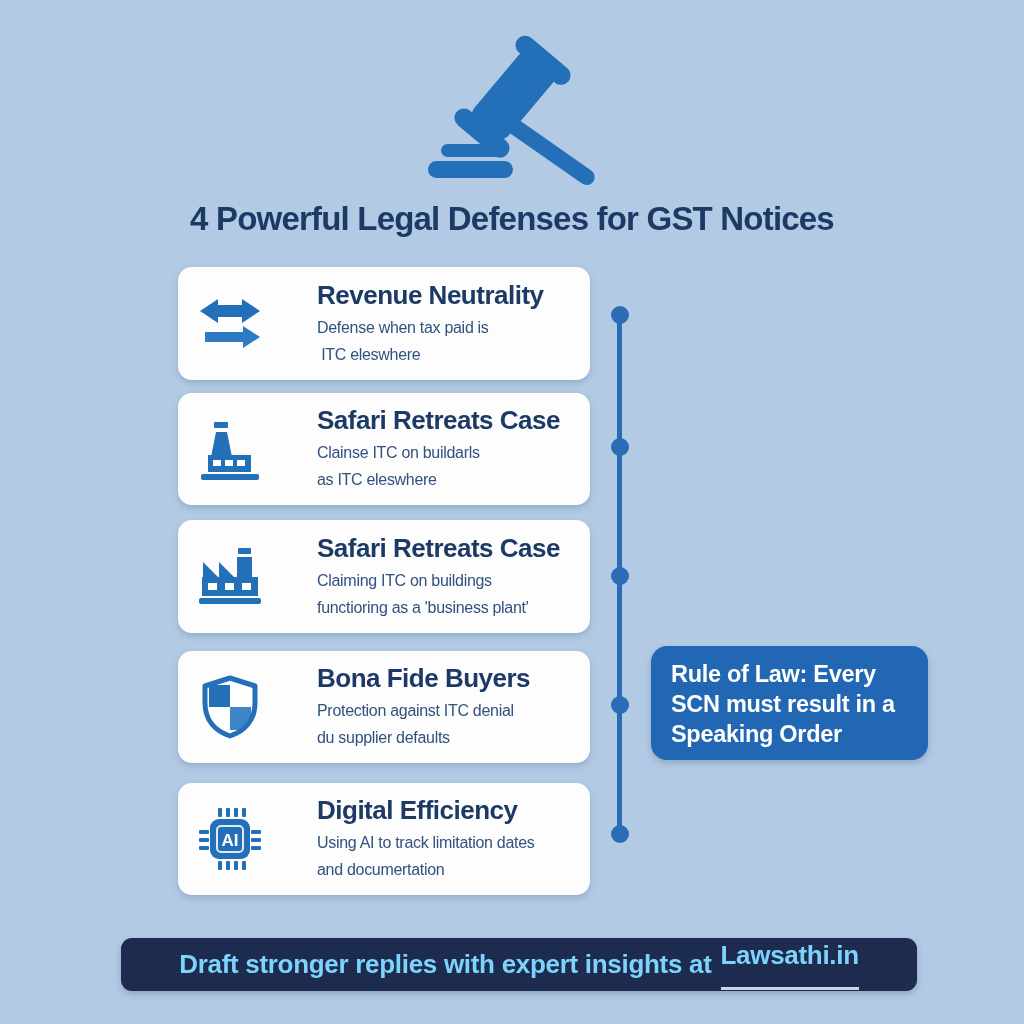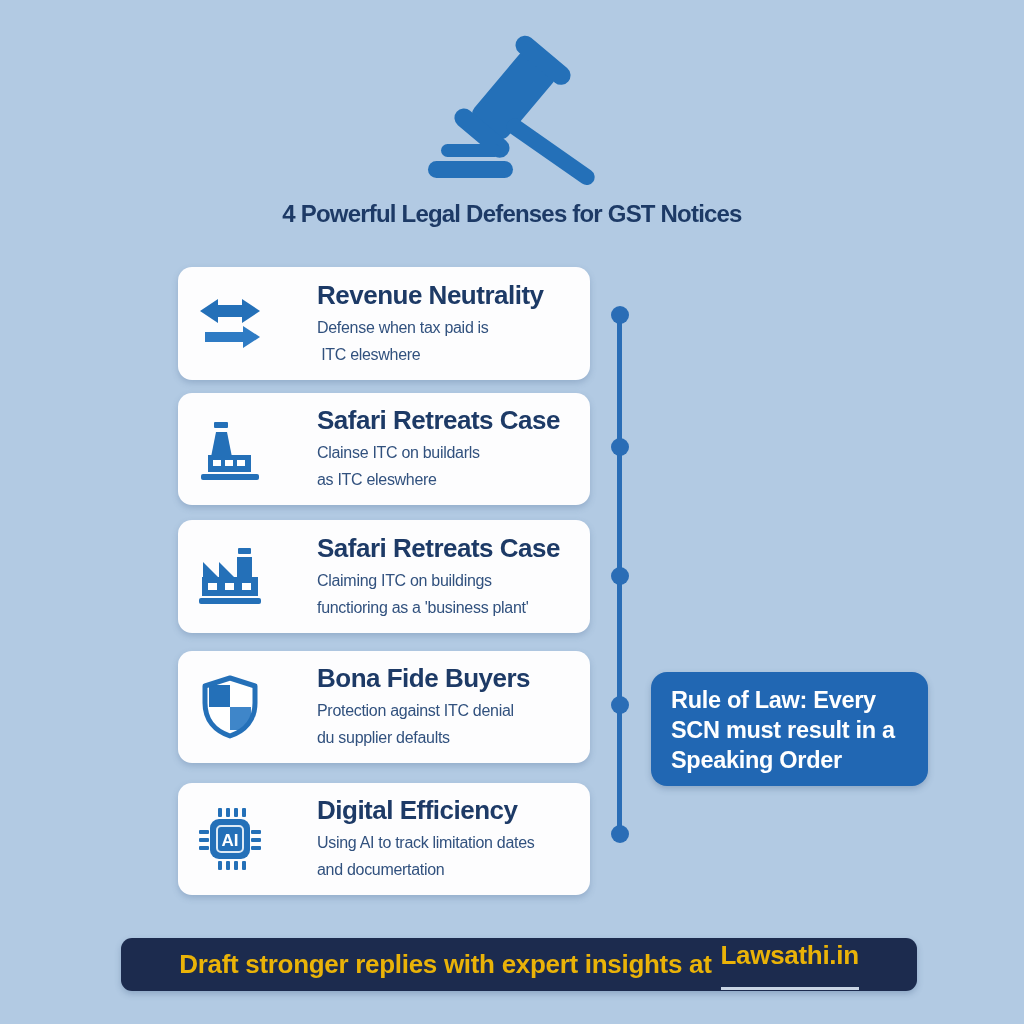--- a/index.html
+++ b/index.html
@@ -15,21 +15,21 @@
   }
   *{margin:0;padding:0;box-sizing:border-box;}
   html,body{width:1024px;height:1024px;}
   body{font-family:"Liberation Sans",sans-serif;background:var(--background);}
   .stage{position:relative;width:1024px;height:1024px;background:var(--background);overflow:hidden;}
 
   .gavel{position:absolute;left:408px;top:34px;width:210px;height:152px;}
 
   .title{
     position:absolute;top:200px;left:0;width:100%;
-    text-align:center;font-size:24px;font-weight:bold;
+    text-align:center;font-size:33px;font-weight:bold;
     color:var(--navy-text);letter-spacing:-0.8px;
   }
 
   .card{
     position:absolute;left:178px;width:412px;height:112px;
     background:var(--card-bg);border-radius:14px;
     box-shadow:0 3px 6px rgba(80,110,150,0.30);
     display:flex;align-items:center;
   }
   .card-1{top:267px;height:113px;}
@@ -59,28 +59,27 @@
   }
   .tl-dot.d1{top:306px;} .tl-dot.d2{top:438px;} .tl-dot.d3{top:567px;}
   .tl-dot.d4{top:696px;} .tl-dot.d5{top:825px;}
 
   .callout{
     position:absolute;left:651px;top:646px;width:277px;height:114px;
     background:var(--callout-bg);border-radius:16px;
     padding:13px 20px;color:#ffffff;font-weight:bold;
     font-size:23.5px;line-height:30px;letter-spacing:-0.3px;
     box-shadow:0 3px 6px rgba(60,90,130,0.30);
-    margin-top:26px;
   }
 
   .banner{
     position:absolute;left:121px;top:938px;width:796px;height:53px;
     background:var(--banner-bg);border-radius:11px;
     display:flex;justify-content:center;align-items:center;
-    color:#eab308;font-size:26px;font-weight:bold;letter-spacing:-0.3px;
+    color:#7dd3fc;font-size:26px;font-weight:bold;letter-spacing:-0.3px;
     box-shadow:0 3px 6px rgba(60,90,130,0.30);
   }
   .banner .brand{
     margin-left:9px;border-bottom:3px solid #c9d5e4;padding-bottom:16px;cursor:pointer;
   }
 </style>
 </head>
 <body>
 
 <div class="stage">

